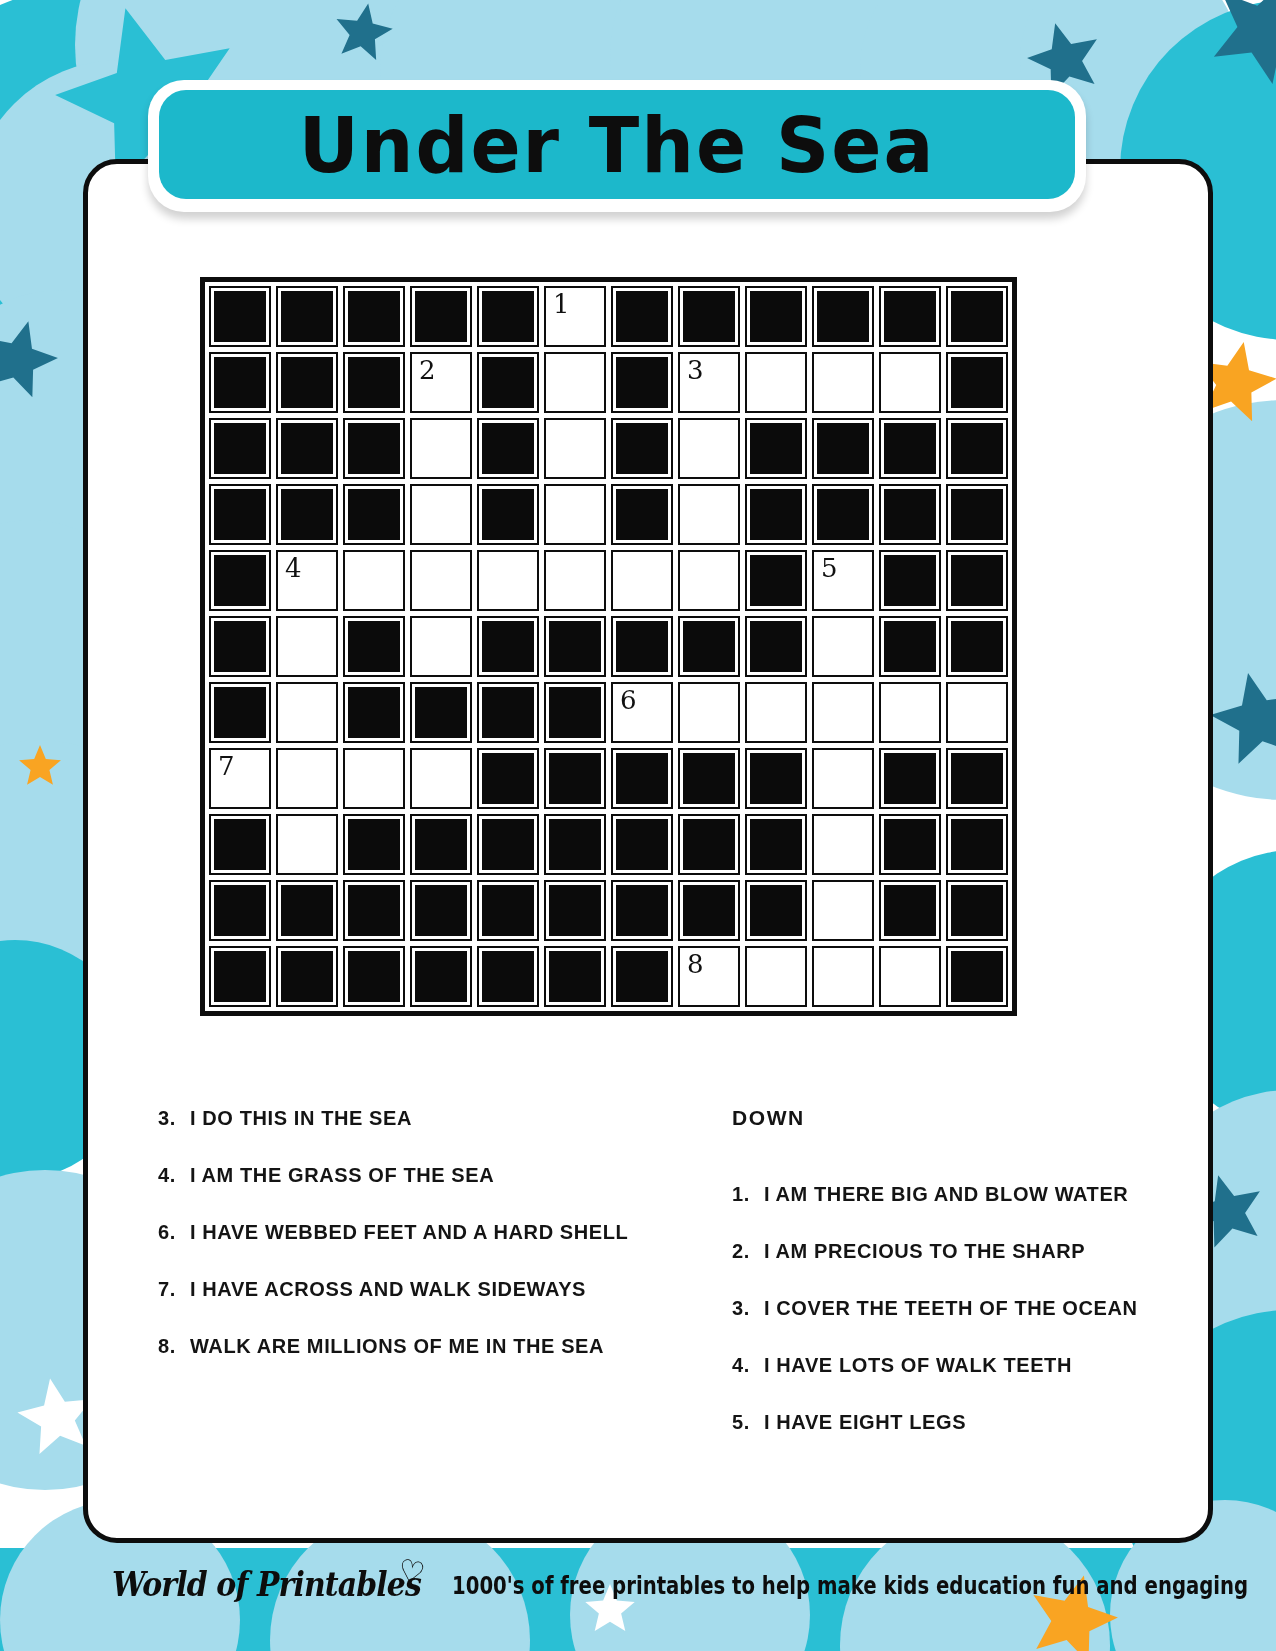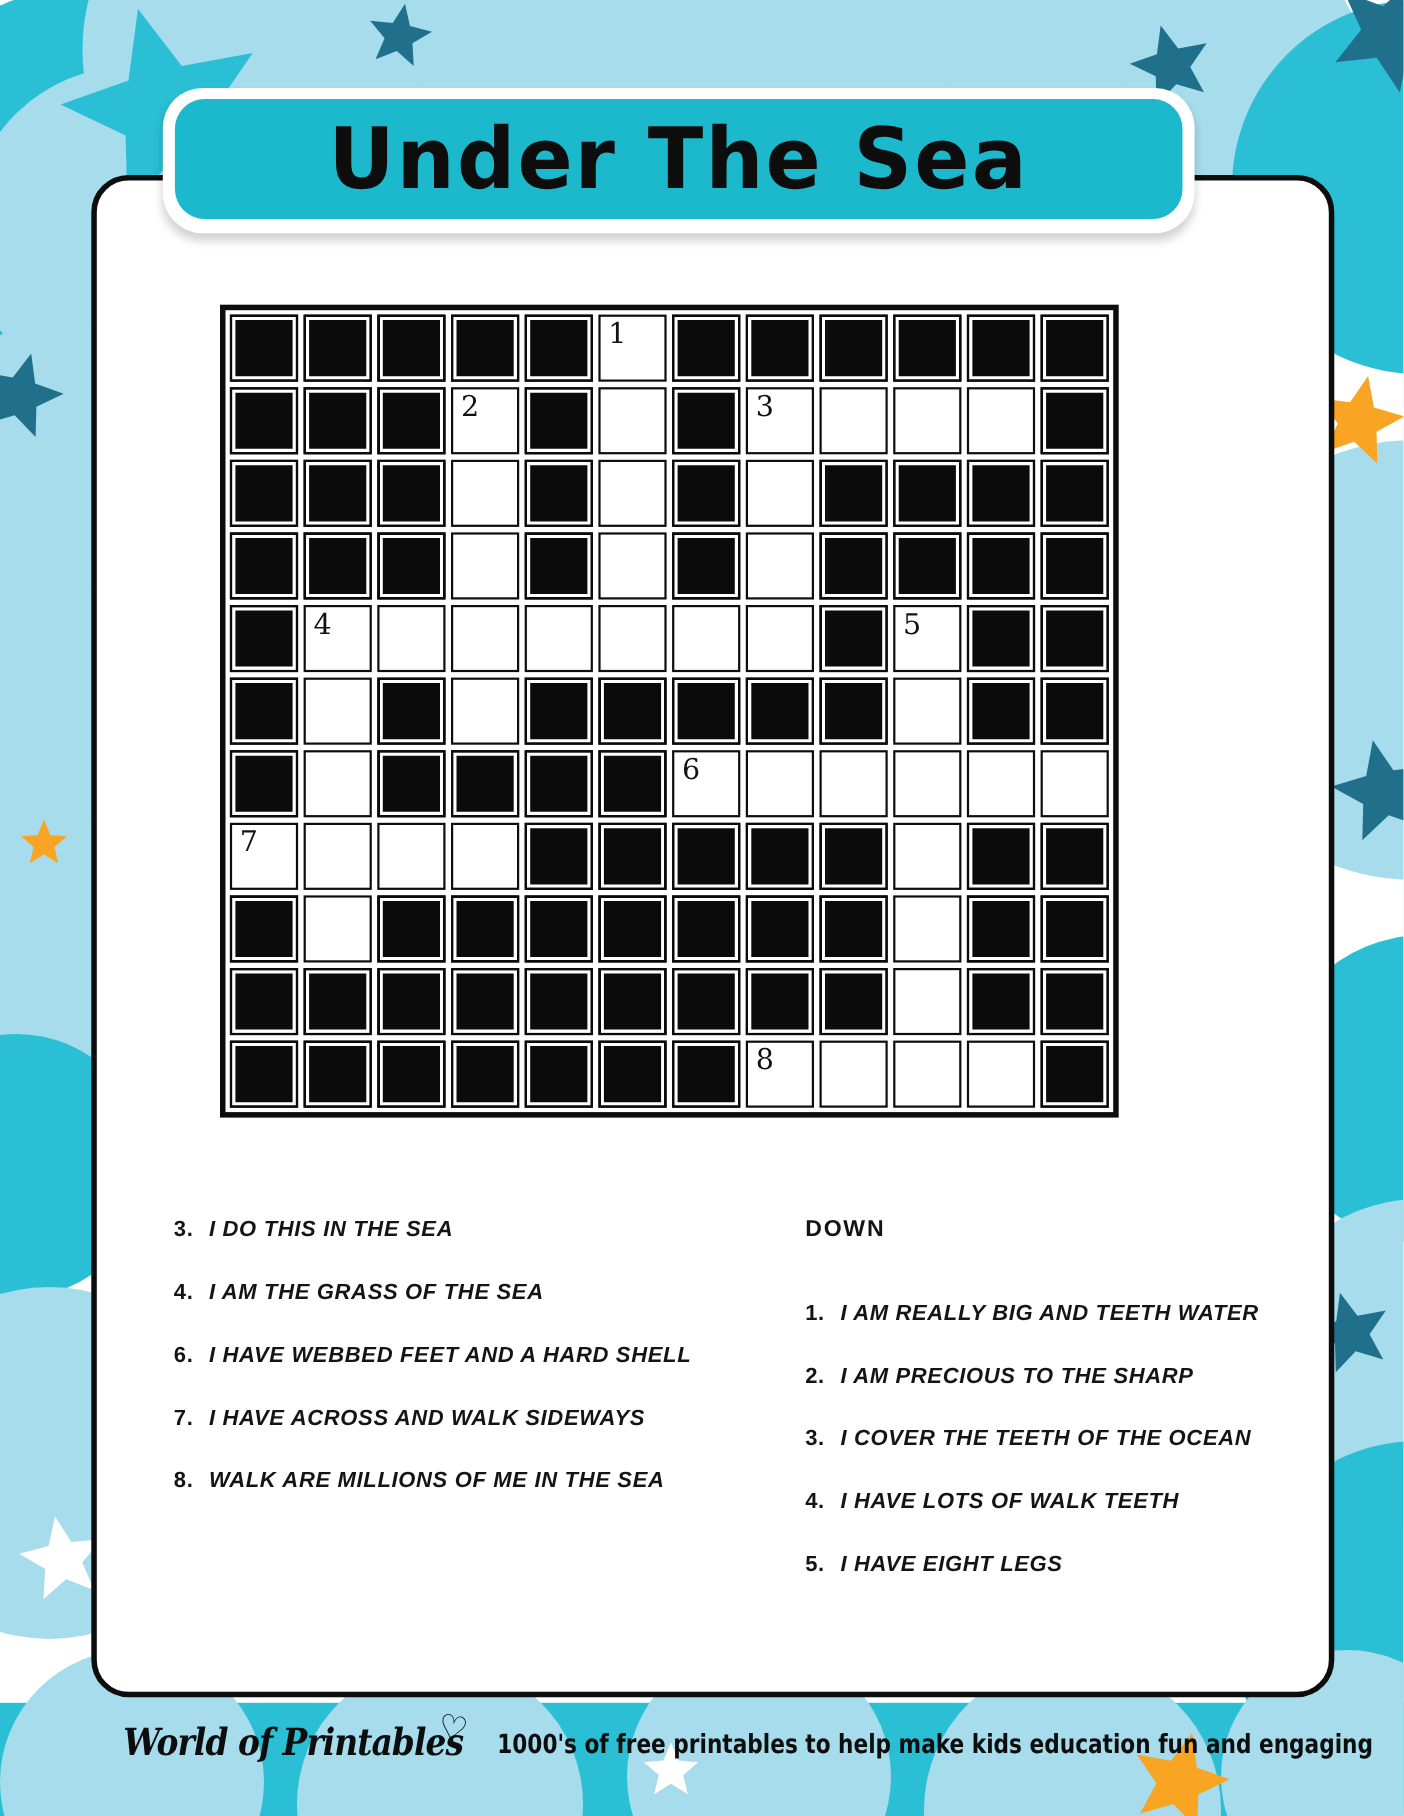--- a/index.html
+++ b/index.html
@@ -56,21 +56,21 @@
   .clue-col.across{left:158px;top:1106px;}
   .clue-col.down{left:732px;top:1106px;}
   .clue-header{
     margin:0 0 52px 0;font-size:21px;font-weight:700;letter-spacing:1.6px;
     line-height:24px;color:#141414;
   }
   .clue-list{list-style:none;margin:0;padding:0;display:flex;flex-direction:column;gap:33px;}
   .clue-item{display:flex;line-height:24px;font-size:20px;font-weight:700;
     letter-spacing:0.6px;color:#141414;}
   .clue-item .num{width:32px;flex:0 0 32px;}
-  .clue-item .txt{flex:1;font-style:italic;}
+  .clue-item .txt{flex:1;}
   
   .footer{position:absolute;left:0;top:1556px;width:1276px;z-index:3;}
   .brand{
     position:absolute;left:112px;top:8px;
     font-family:"DejaVu Serif","Liberation Serif",serif;font-style:italic;font-weight:700;
     font-size:34px;letter-spacing:-1px;color:#0d0d0d;
     transform:scaleX(0.88);transform-origin:left center;white-space:nowrap;
   }
   .heart{
     position:absolute;left:398px;top:-2px;font-size:30px;color:#0d0d0d;
@@ -319,21 +319,21 @@
           <span class="txt">WALK ARE MILLIONS OF ME IN THE SEA</span>
         </li>
       </ol>
   </div>
 
   <div class="clue-col down">
     <h2 class="clue-header">DOWN</h2>
     <ol class="clue-list">
         <li class="clue-item">
           <span class="num">1.</span>
-          <span class="txt">I AM REALLY BIG AND TEETH WATER</span>
+          <span class="txt">I AM THERE BIG AND BLOW WATER</span>
         </li>
         <li class="clue-item">
           <span class="num">2.</span>
           <span class="txt">I AM PRECIOUS TO THE SHARP</span>
         </li>
         <li class="clue-item">
           <span class="num">3.</span>
           <span class="txt">I COVER THE TEETH OF THE OCEAN</span>
         </li>
         <li class="clue-item">

